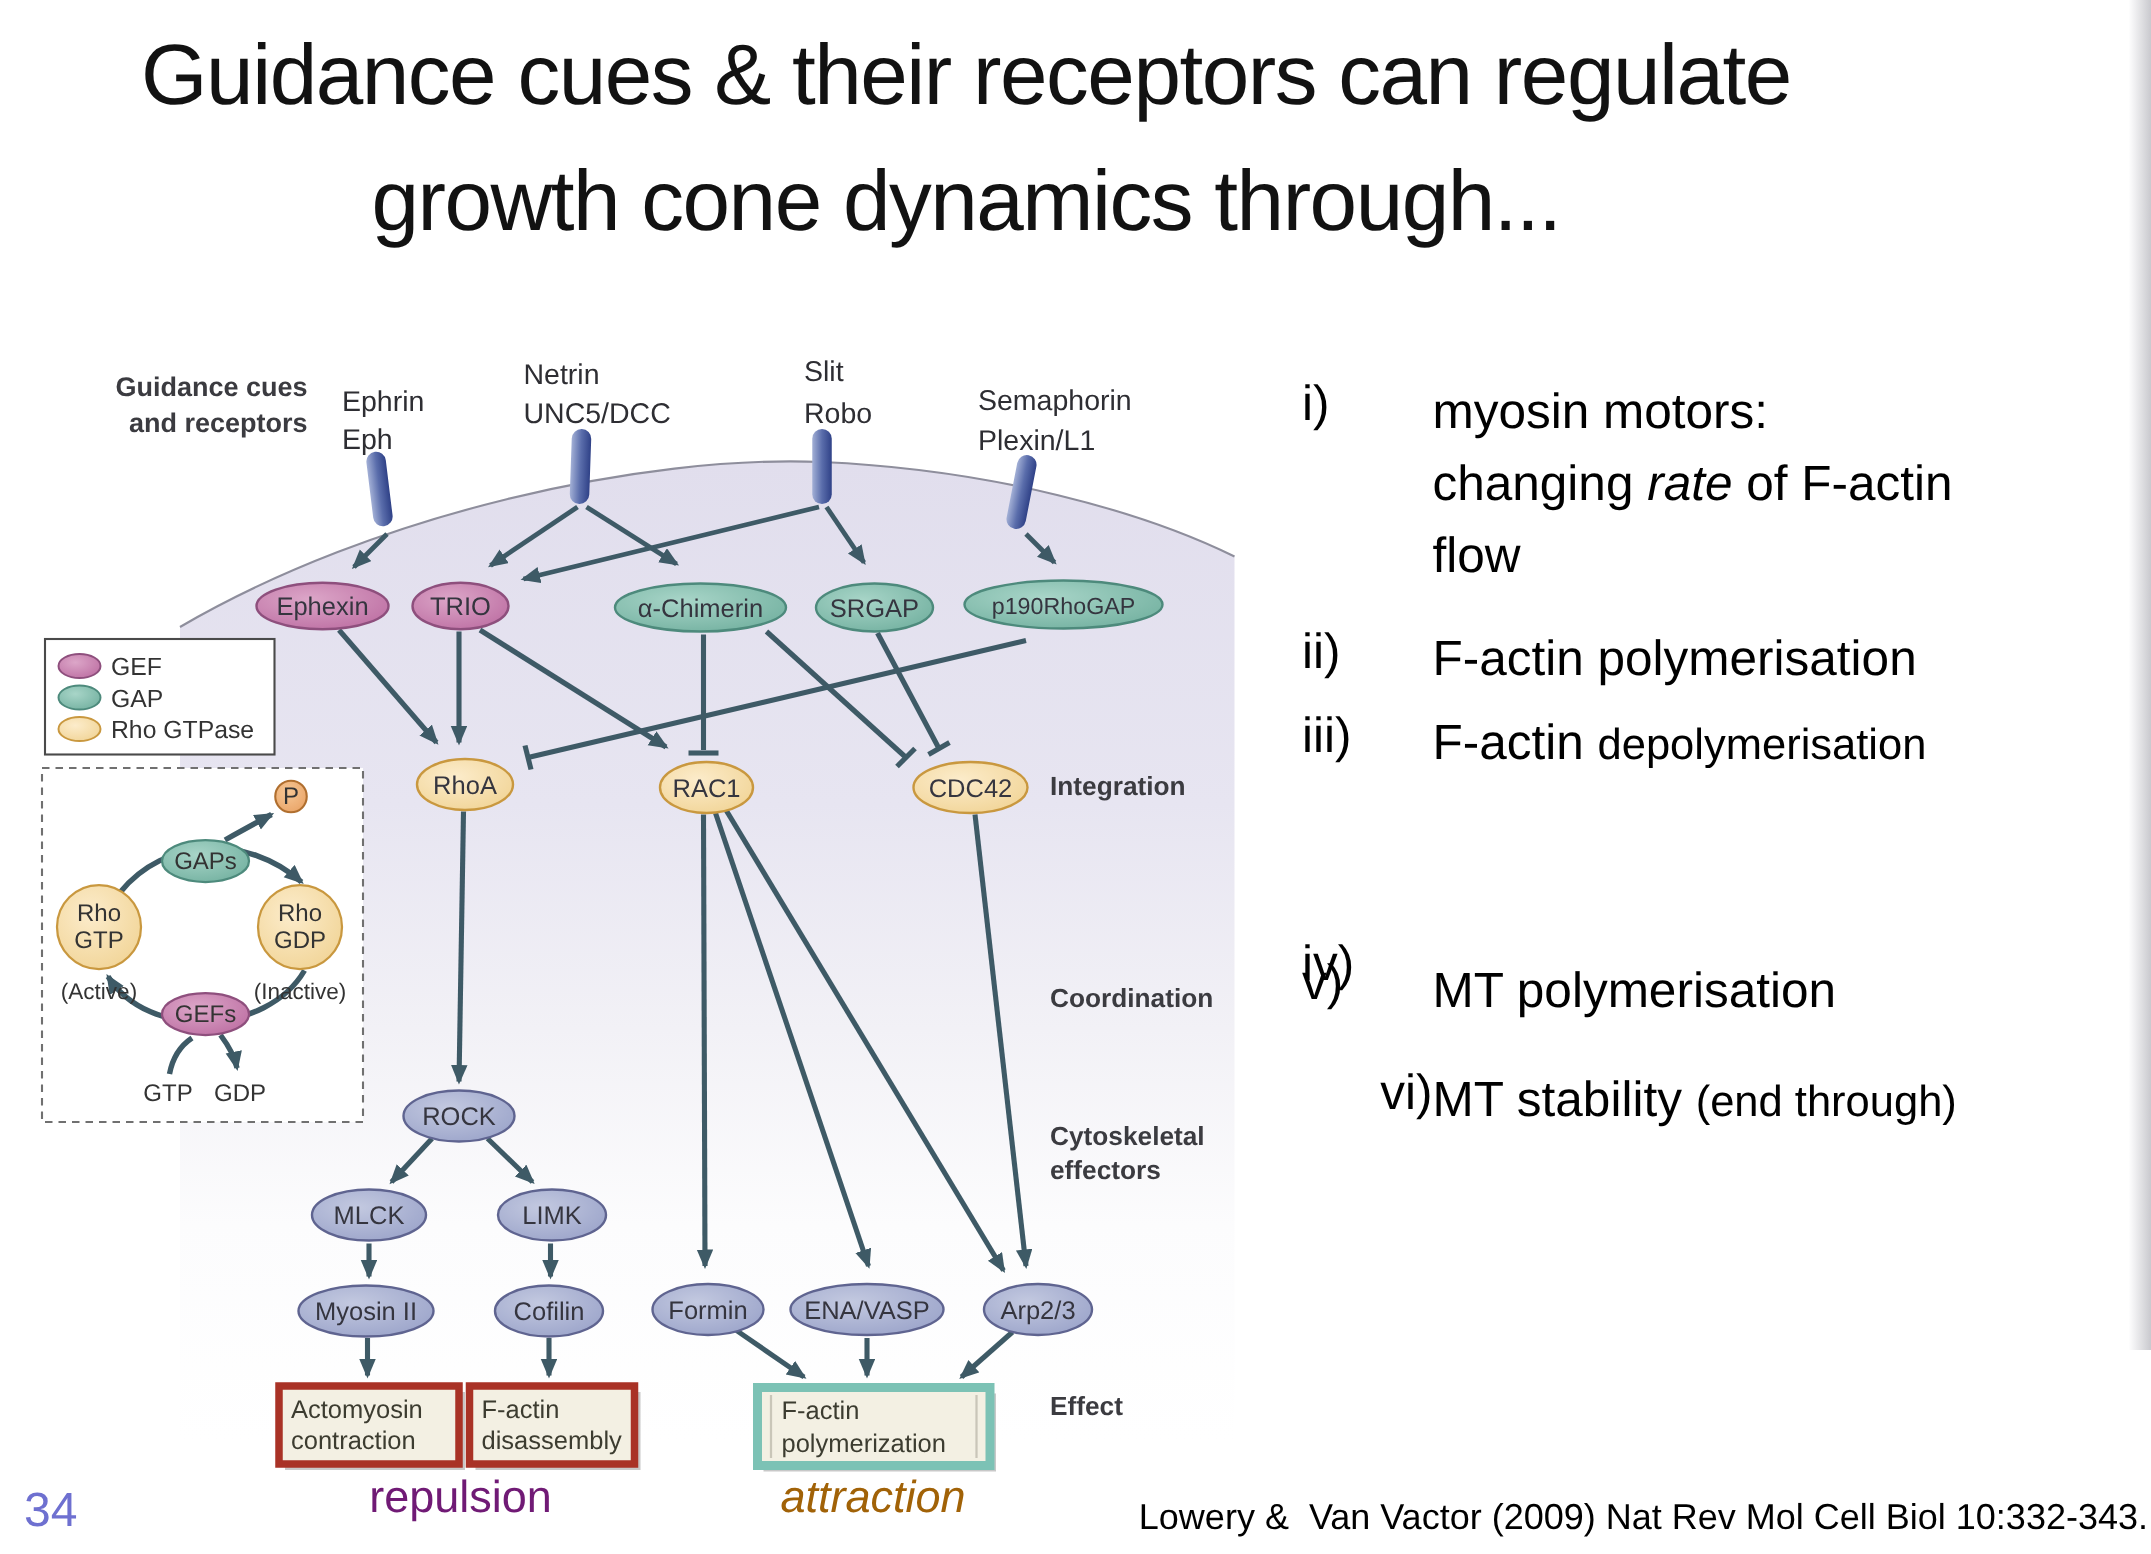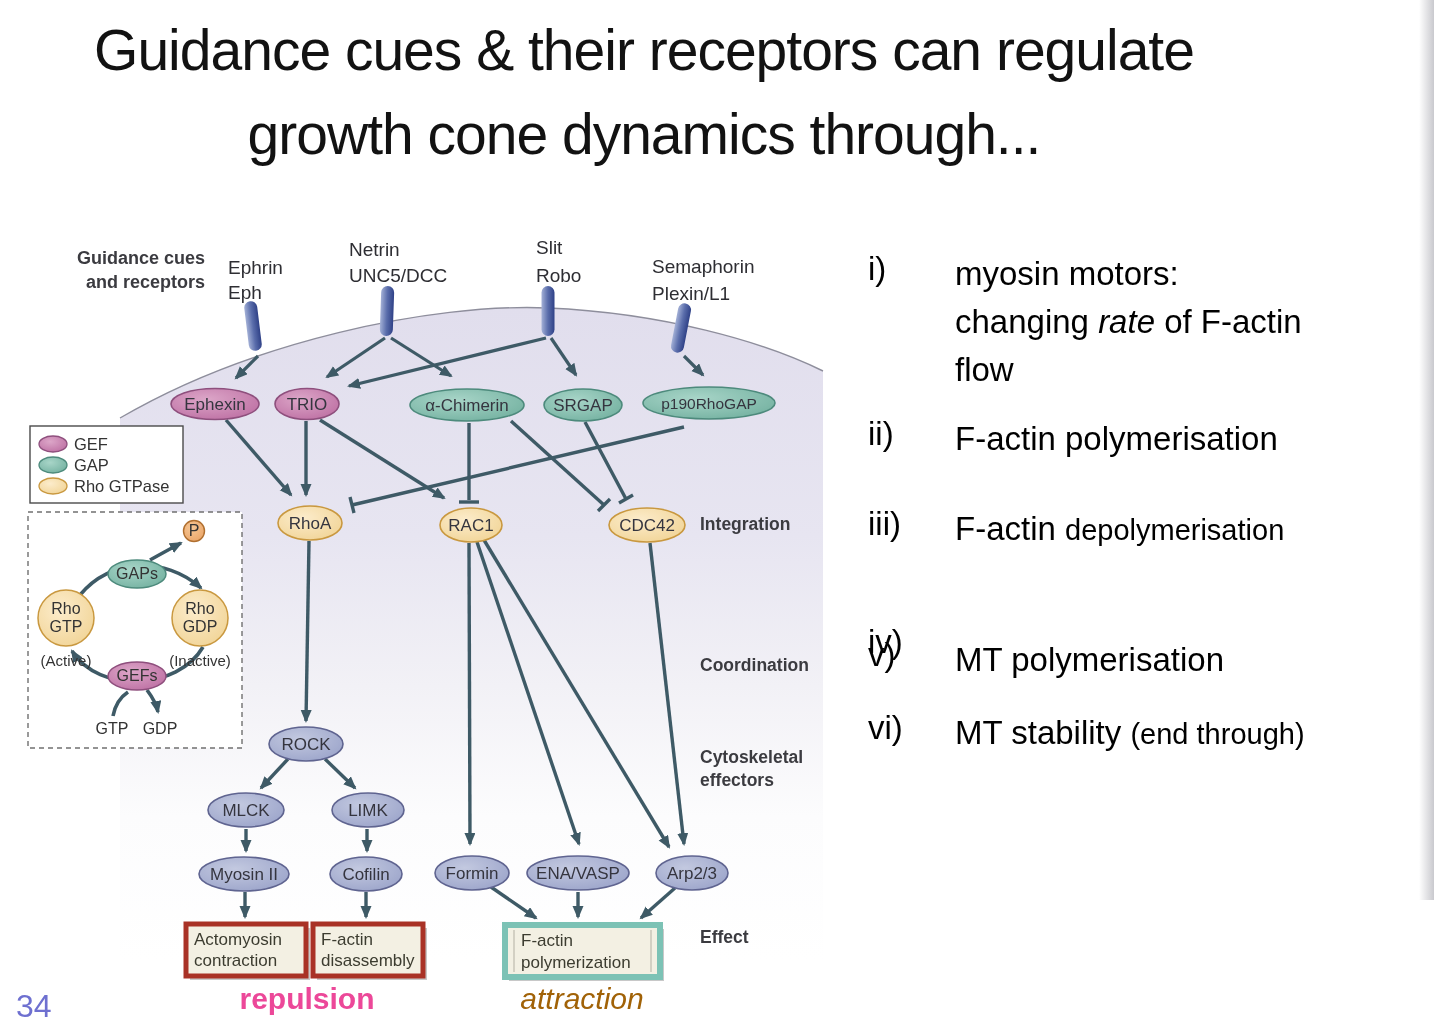--- a/index.html
+++ b/index.html
@@ -9,21 +9,21 @@
          font-size:57px;line-height:1.48;color:#121212;letter-spacing:-1px;}
   .edge-strip{position:absolute;right:0;top:0;width:15px;height:900px;
               background:linear-gradient(to right, rgba(205,205,210,0), #c9c9ce);}
   .mech-list{position:absolute;left:868px;top:0;width:560px;}
   .mech-item{position:absolute;left:0;display:flex;color:#000;}
   .mech-num{width:87px;font-size:33px;flex:0 0 87px;}
   .mech-text{font-size:33px;line-height:1.45;}
   .mech-text em{font-style:italic;}
   .small-txt{font-size:29px;}
   .outcome{position:absolute;top:982px;font-size:30px;font-weight:500;}
-  .repulsion{left:237px;width:140px;text-align:center;color:#ec4899;font-weight:bold;}
+  .repulsion{left:237px;width:140px;text-align:center;color:#701a75;}
   .attraction{left:512px;width:140px;text-align:center;color:#a16207;font-style:italic;}
   .pagenum{position:absolute;left:16px;top:988px;font-size:32px;font-weight:500;color:#6e70d0;}
   .citation{position:absolute;right:2px;top:998px;font-size:24px;color:#000;white-space:pre;}
   svg text{font-family:"Liberation Sans",sans-serif;}
   .node-t{font-size:17px;fill:#35353f;text-anchor:middle;}
   .node-t-sm{font-size:15.5px;fill:#35353f;text-anchor:middle;}
   .cue-t{font-size:19px;fill:#2e2e33;}
   .bold-t{font-size:18px;font-weight:bold;fill:#3b3b40;}
   .stage-t{font-size:17.5px;font-weight:bold;fill:#3b3b40;}
   .leg-t{font-size:16.5px;fill:#333;}
@@ -281,34 +281,35 @@
       <div class="mech-text">
         <span>myosin motors:</span><br>
         <span>changing </span><em>rate</em><span> of F-actin</span><br>
         <span>flow</span>
       </div>
     </div>
     <div class="mech-item" style="top:415px;">
       <div class="mech-num">ii)</div>
       <div class="mech-text">F-actin polymerisation</div>
     </div>
-    <div class="mech-item" style="top:505px;">
+    <div class="mech-item" style="top:471px;">
       <div class="mech-num">iii)</div>
       <div class="mech-text"><span>F-actin </span><span class="small-txt">depolymerisation</span></div>
     </div>
     <div class="mech-item" style="top:580px;margin-top:43px;">
       <div class="mech-num">iv)</div>
     </div>
     <div class="mech-item" style="top:636px;">
       <div class="mech-num">v)</div>
       <div class="mech-text">MT polymerisation</div>
     </div>
-    <div class="mech-item" style="top:709px;">
+    <div class="mech-item" style="top:709px;text-align:right;">
       <div class="mech-num">vi)</div>
       <div class="mech-text"><span>MT stability </span><span class="small-txt">(end through)</span></div>
     </div>
   </div>
 
   <div class="outcome repulsion">repulsion</div>
   <div class="outcome attraction">attraction</div>
   <div class="pagenum">34</div>
+  <div class="citation">Lowery &amp;  Van Vactor (2009) Nat Rev Mol Cell Biol 10:332-343.</div>
   <div class="edge-strip"></div>
 </div>
 
 </body></html>

